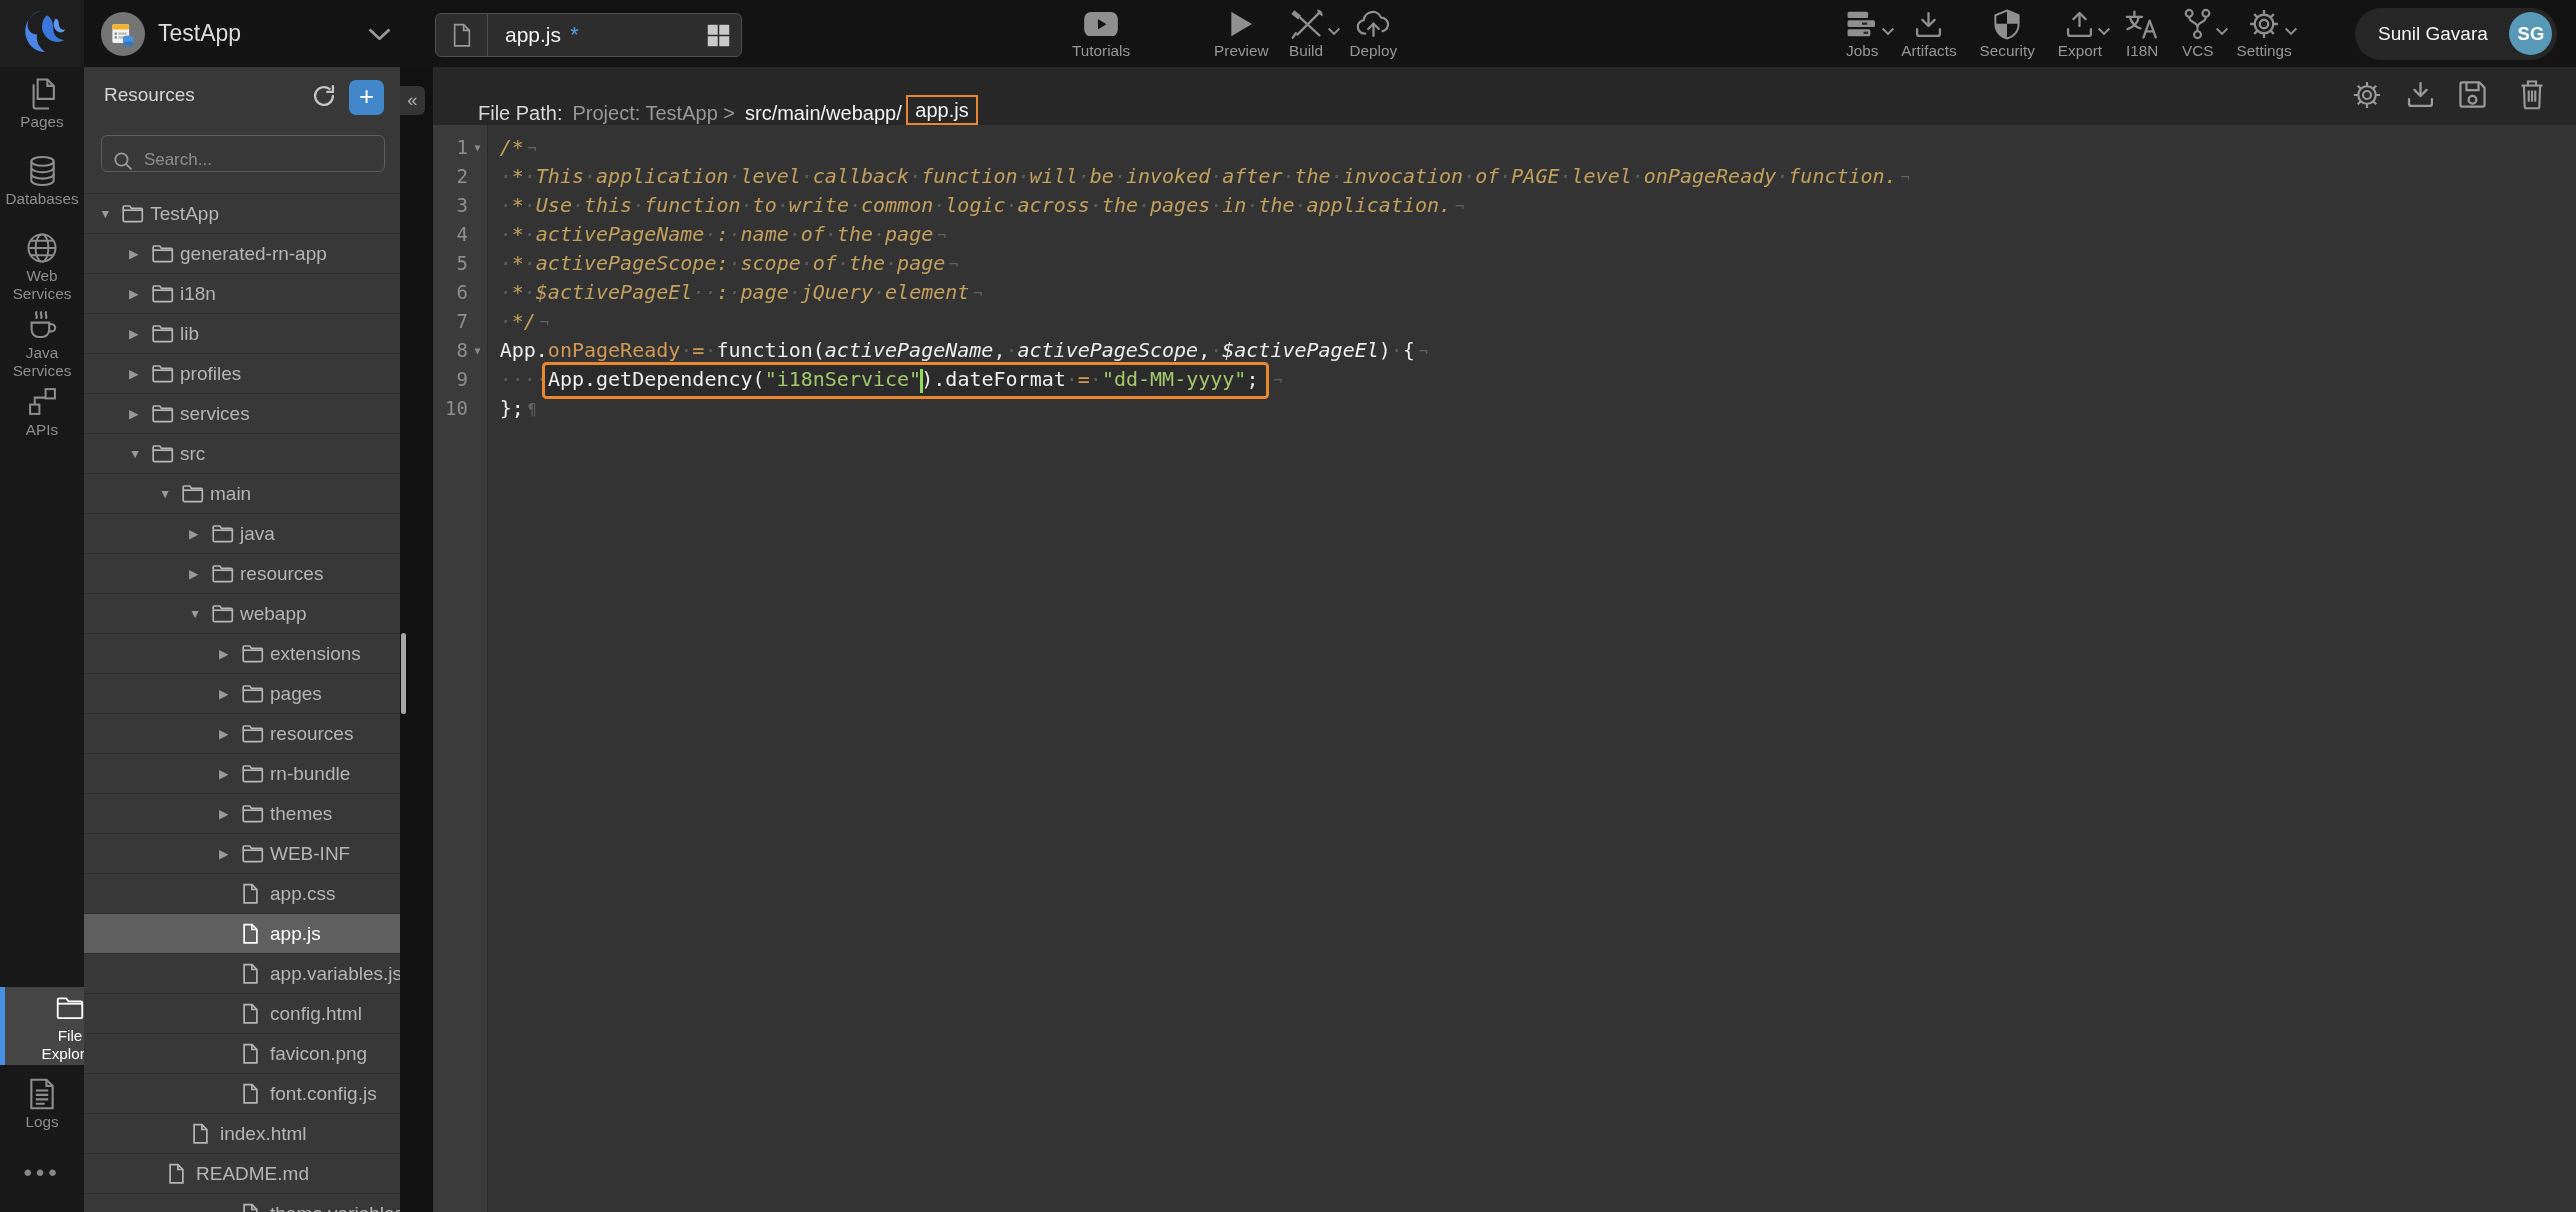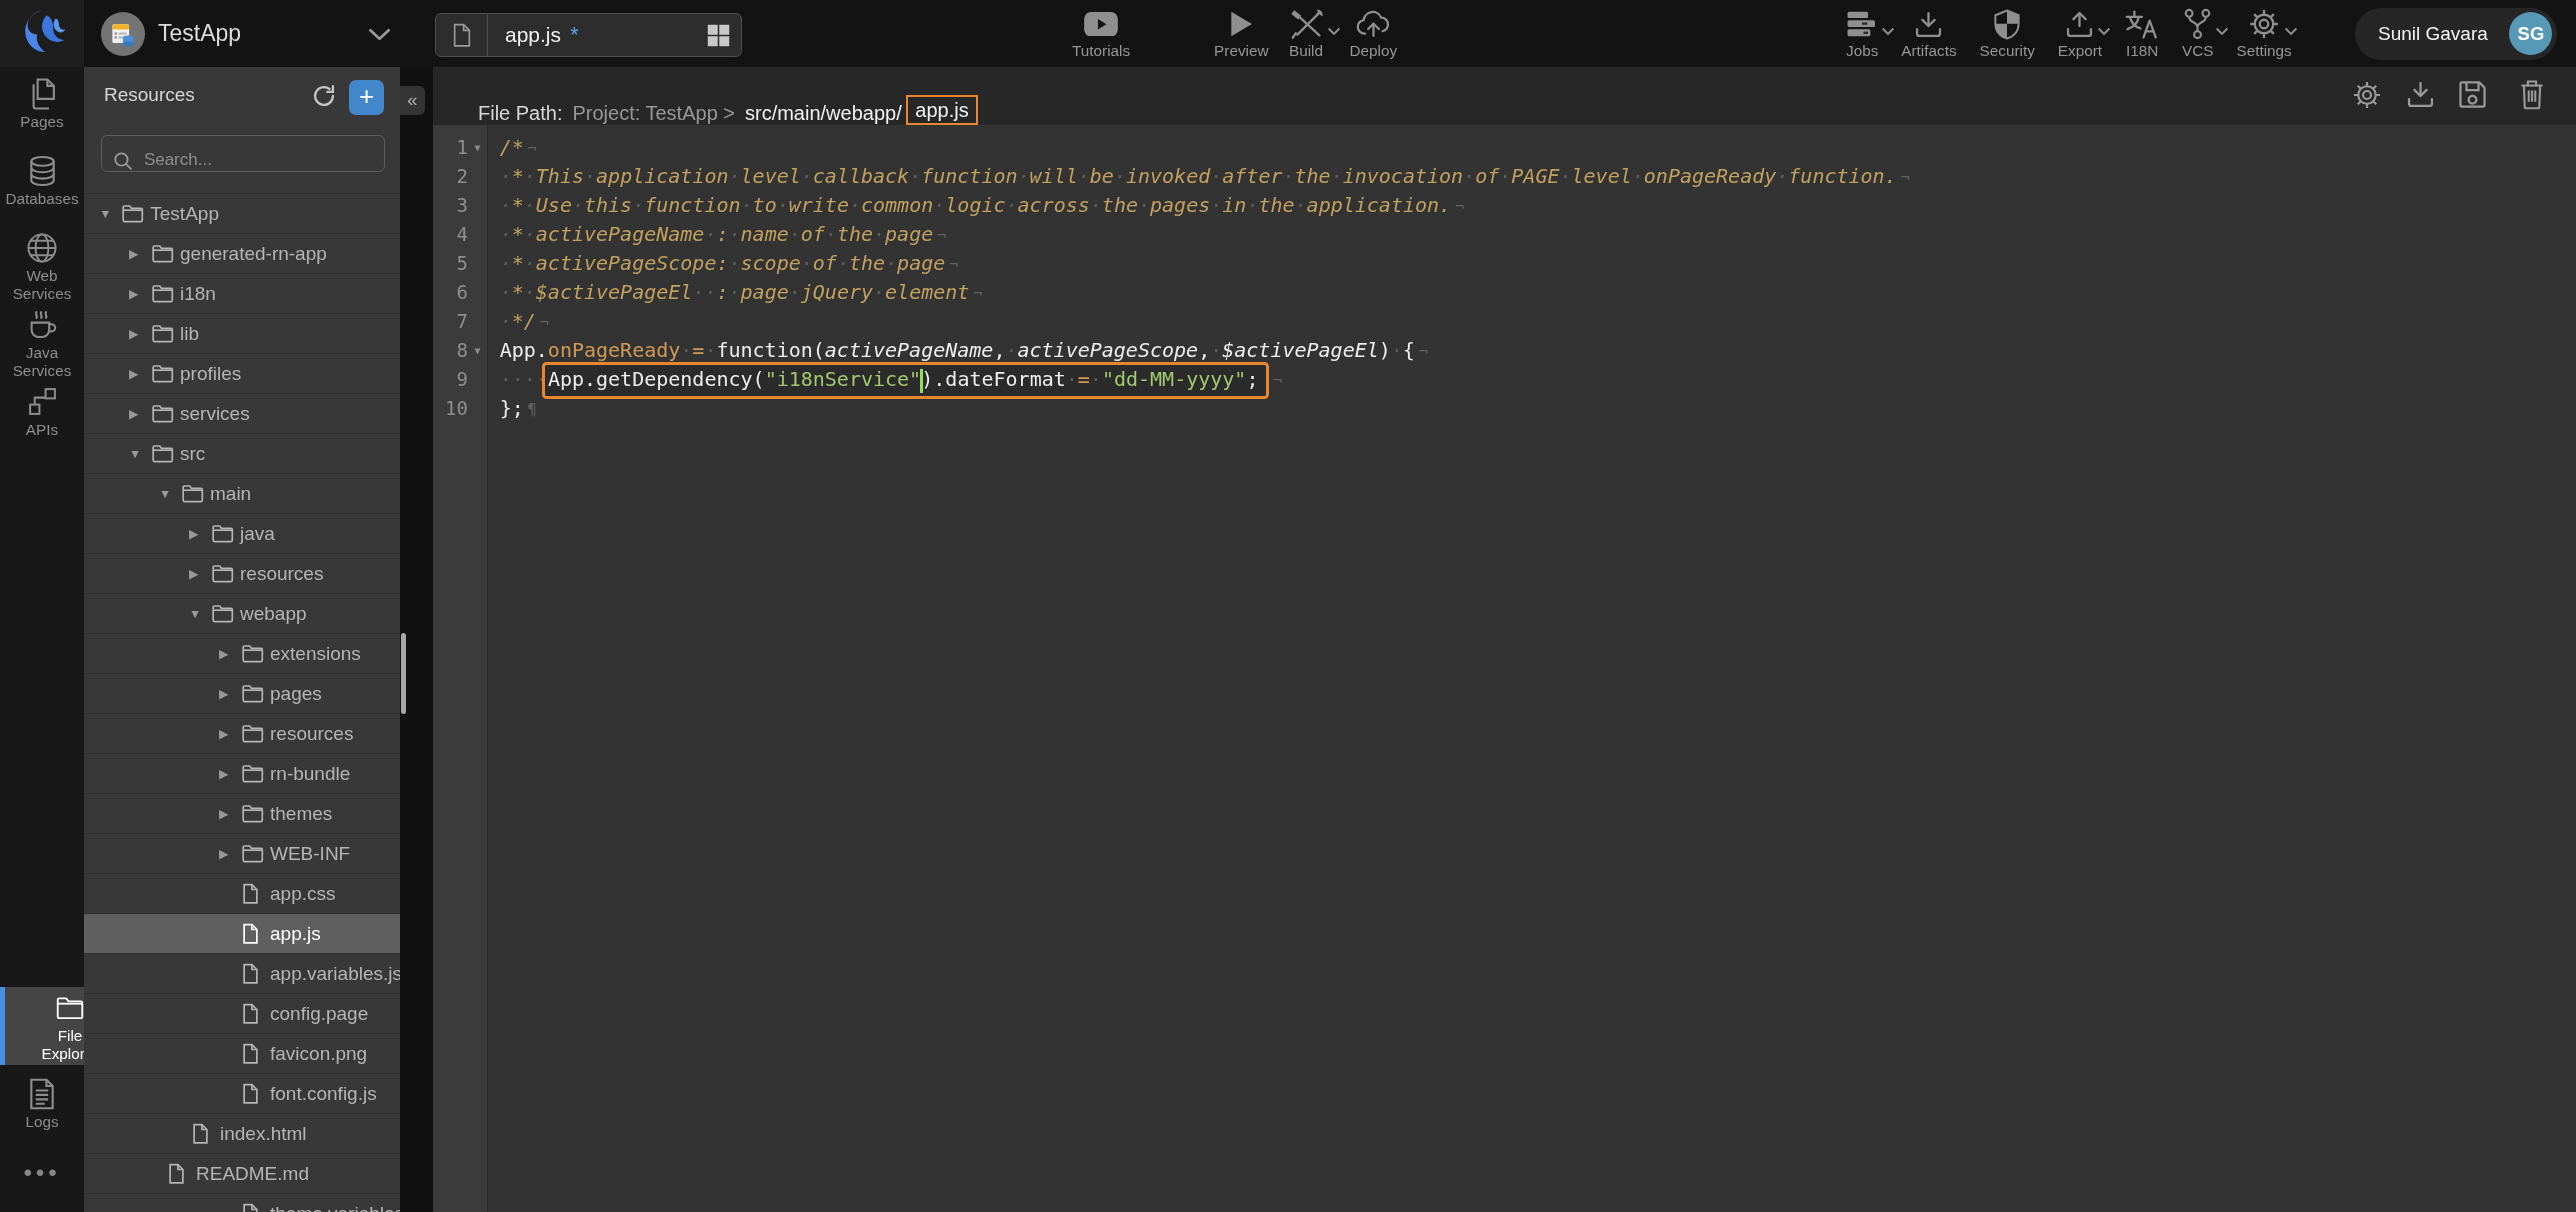--- a/index.html
+++ b/index.html
@@ -564,21 +564,21 @@
           <span class="tlabel">app.variables.js</span>
         </div>
         <div class="trow" style="padding-left: 135px;">
           <span class="caret"></span>
           <span class="ticon">
             <svg width="17" height="21.5" viewBox="0 0 24 30" fill="none" stroke="currentColor" stroke-width="2.4">
               <path d="M3 2h11l7 7v19H3z"></path>
               <path d="M14 2v7h7"></path>
             </svg>
           </span>
-          <span class="tlabel">config.page</span>
+          <span class="tlabel">config.html</span>
         </div>
         <div class="trow" style="padding-left: 135px;">
           <span class="caret"></span>
           <span class="ticon">
             <svg width="17" height="21.5" viewBox="0 0 24 30" fill="none" stroke="currentColor" stroke-width="2.4">
               <path d="M3 2h11l7 7v19H3z"></path>
               <path d="M14 2v7h7"></path>
             </svg>
           </span>
           <span class="tlabel">favicon.png</span>

